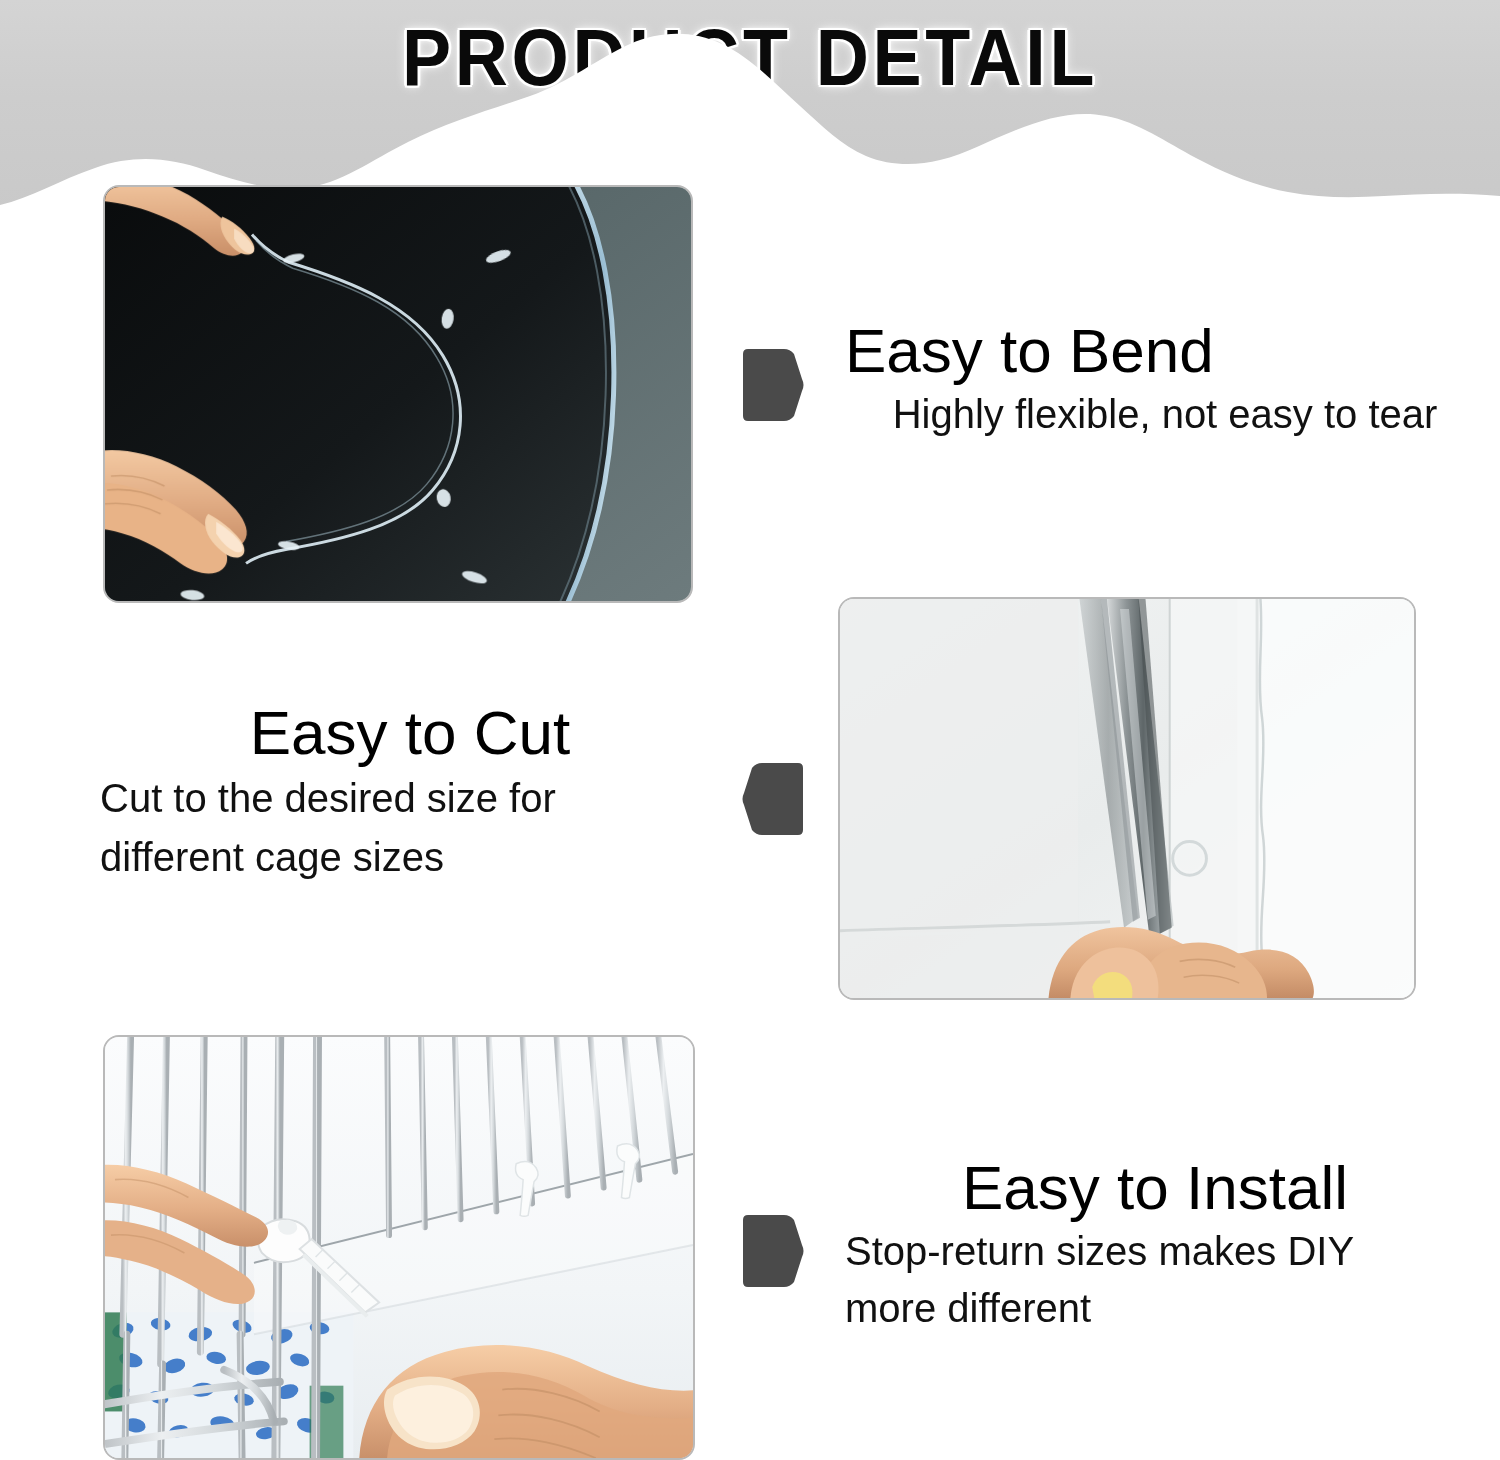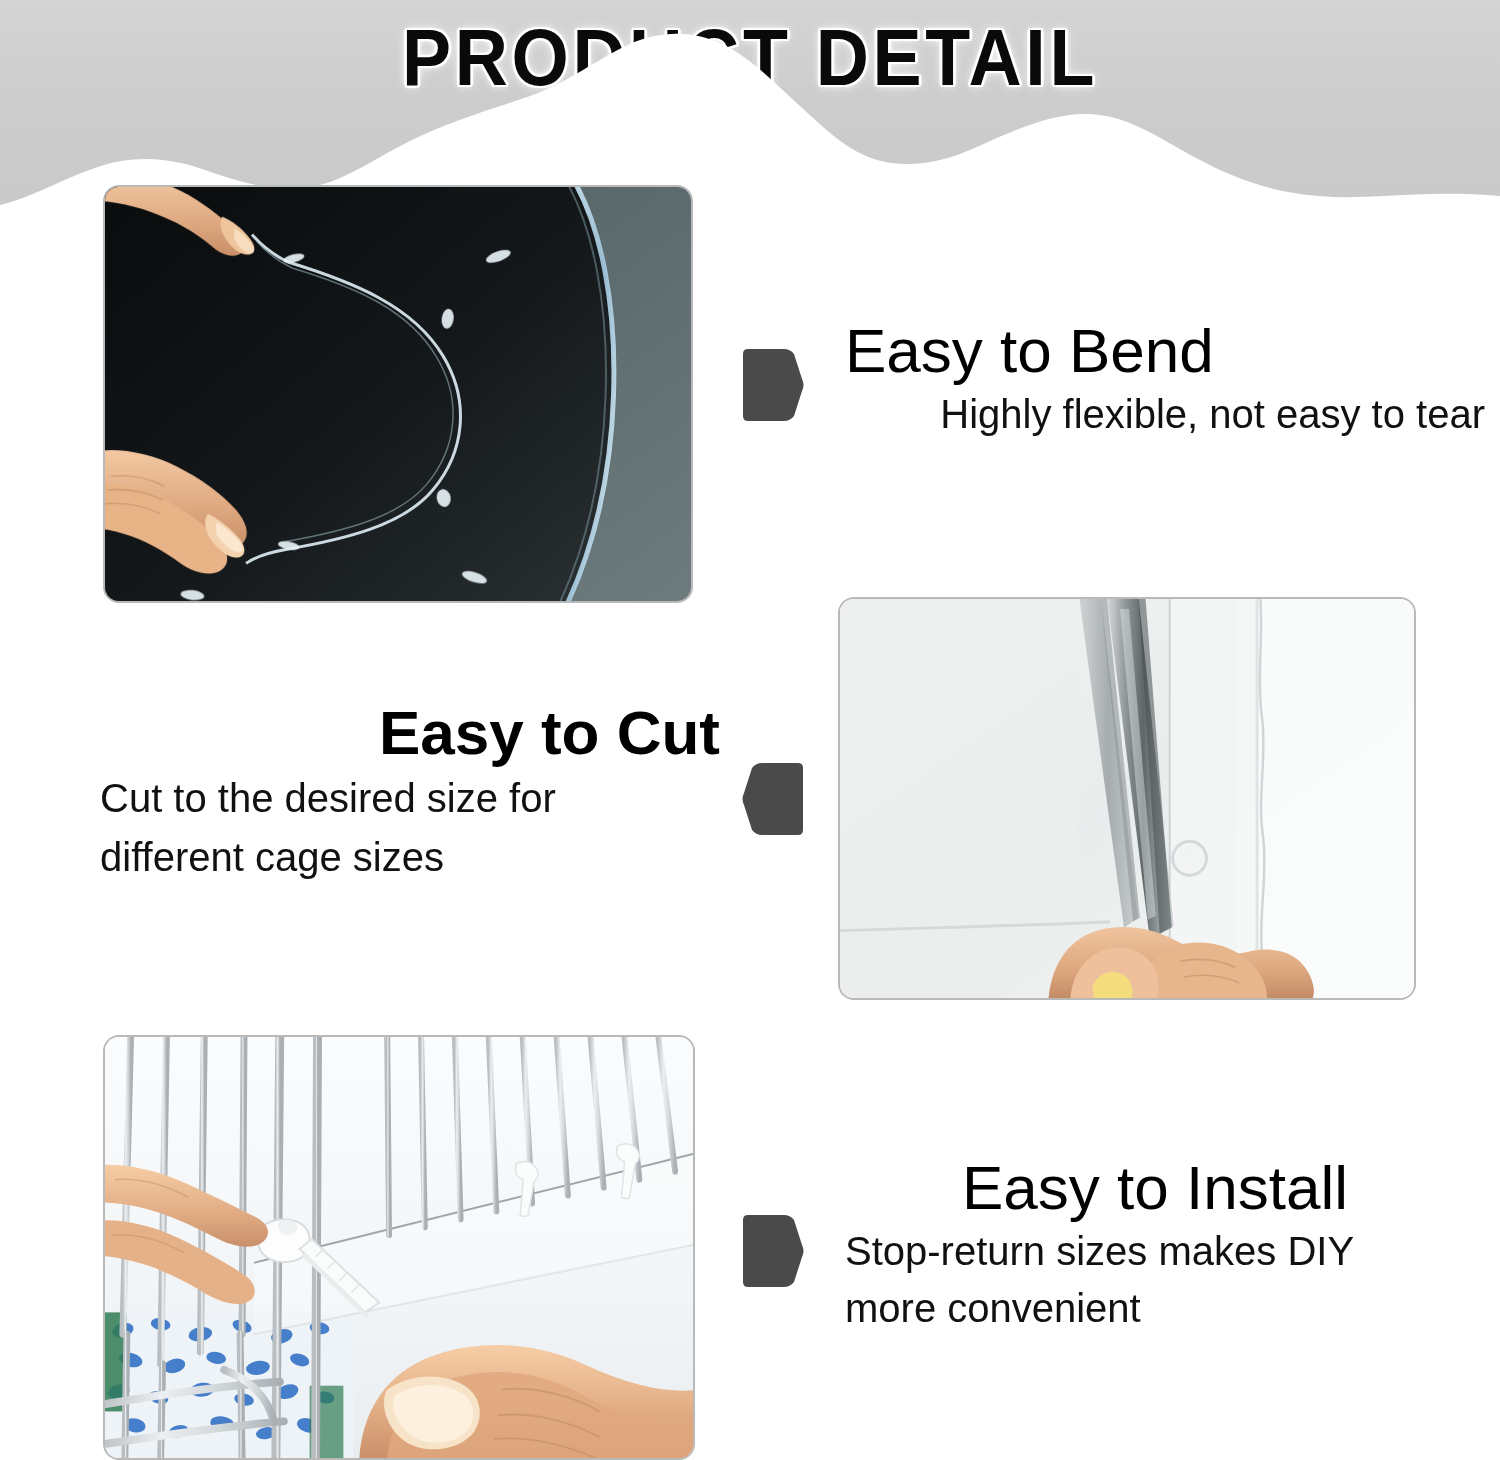--- a/index.html
+++ b/index.html
@@ -94,24 +94,24 @@
   .arrow {
     position: absolute;
     width: 66px;
     height: 78px;
   }
   .arrow svg { display: block; width: 100%; height: 100%; }
 
   
   #block-bend   { left: 845px; top: 318px;  width: 640px; text-align: left; }
   #block-bend .headline { text-align: left; }
-  #block-bend .subline  { text-align: right; margin-top: 6px; }
+  #block-bend .subline  { text-align: center; margin-top: 6px; }
 
   #block-cut    { left: 100px; top: 700px;  width: 620px; text-align: left; }
-  #block-cut .headline { text-align: right; font-weight: bold; }
+  #block-cut .headline { text-align: center; }
   #block-cut .subline  { text-align: left; margin-top: 8px; }
 
   #block-install{ left: 845px; top: 1155px; width: 620px; text-align: left; }
   #block-install .headline { text-align: center; }
   #block-install .subline  { text-align: left; margin-top: 6px; }
 </style>
 </head>
 <body>
 
 <div id="header-band">
@@ -474,16 +474,16 @@
 
   <div class="arrow" style="left:740px; top:1212px;">
     <svg viewBox="0 0 66 78">
       <path d="M8,3 L44,3 Q50,3 54,8 L62,33 Q65,39 62,45 L54,70 Q50,75 44,75 L8,75
                Q3,75 3,70 L3,8 Q3,3 8,3 Z" fill="#4a4a4a"></path>
     </svg>
   </div>
   <div class="text-block" id="block-install">
     <div class="headline">Easy to Install</div>
     <div class="subline">Stop-return sizes makes DIY</div>
-    <div class="subline">more convenient</div>
+    <div class="subline">more different</div>
   </div>
 
 </div>
 
 </body></html>

